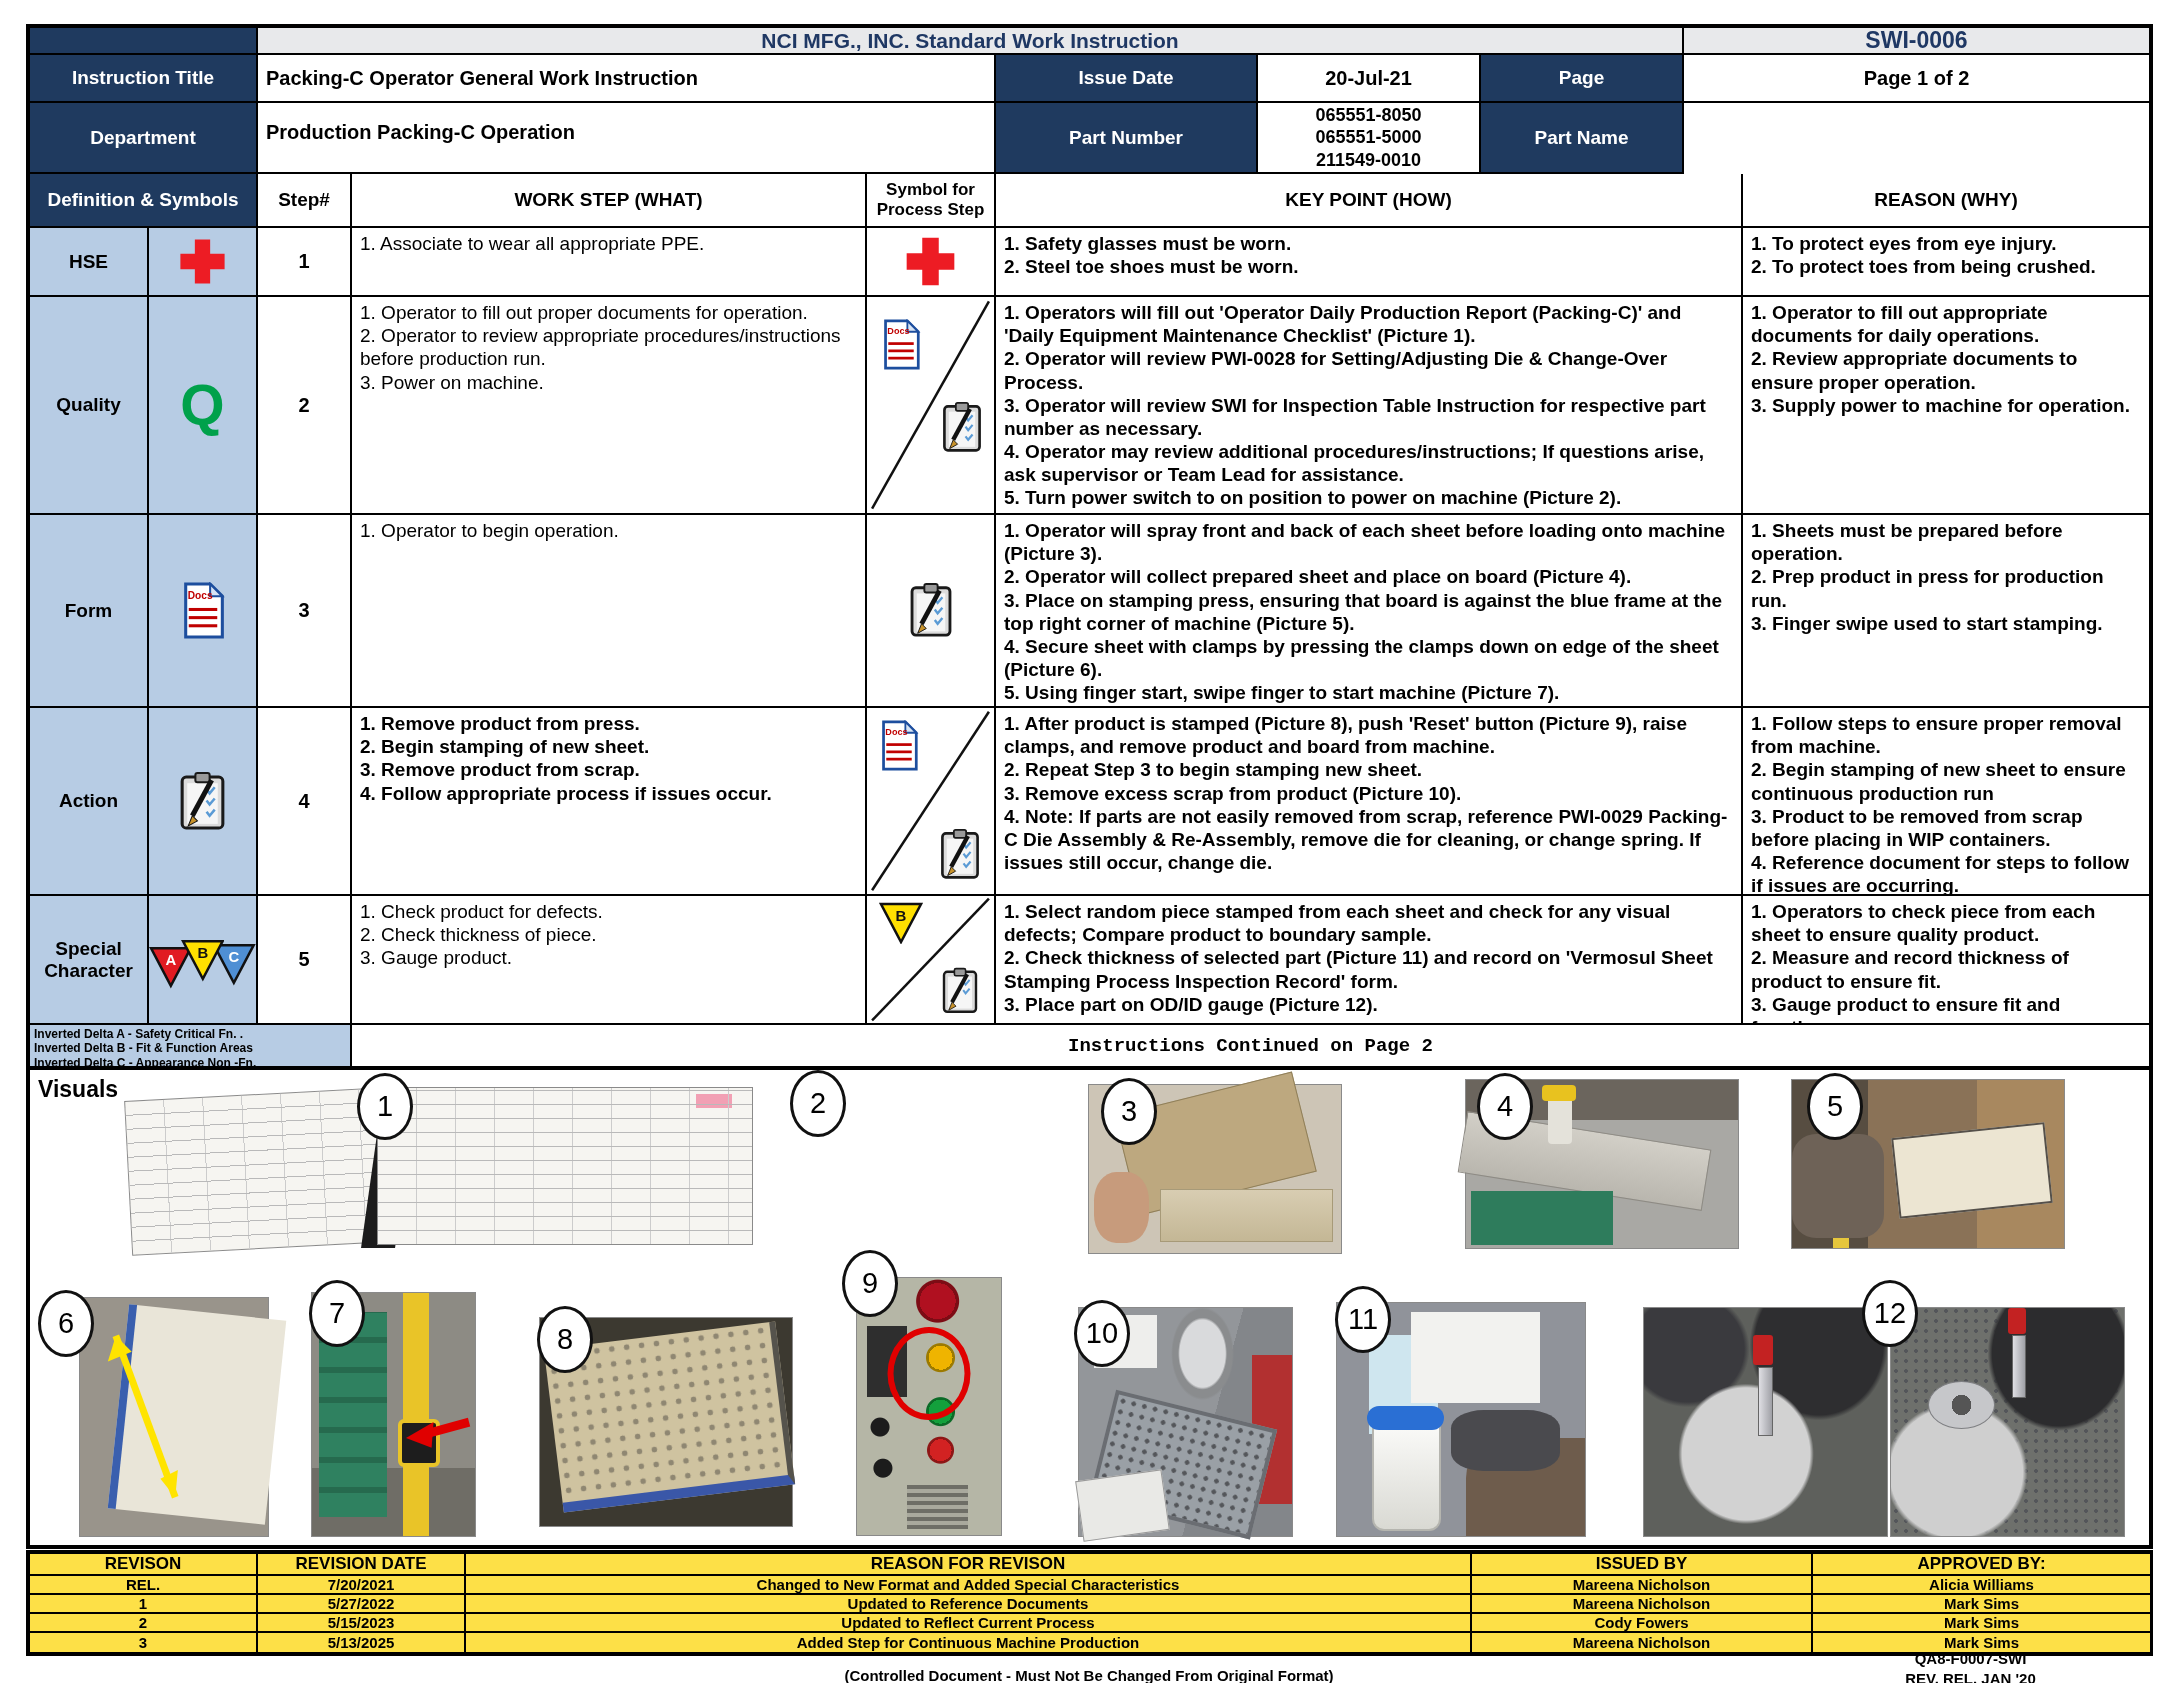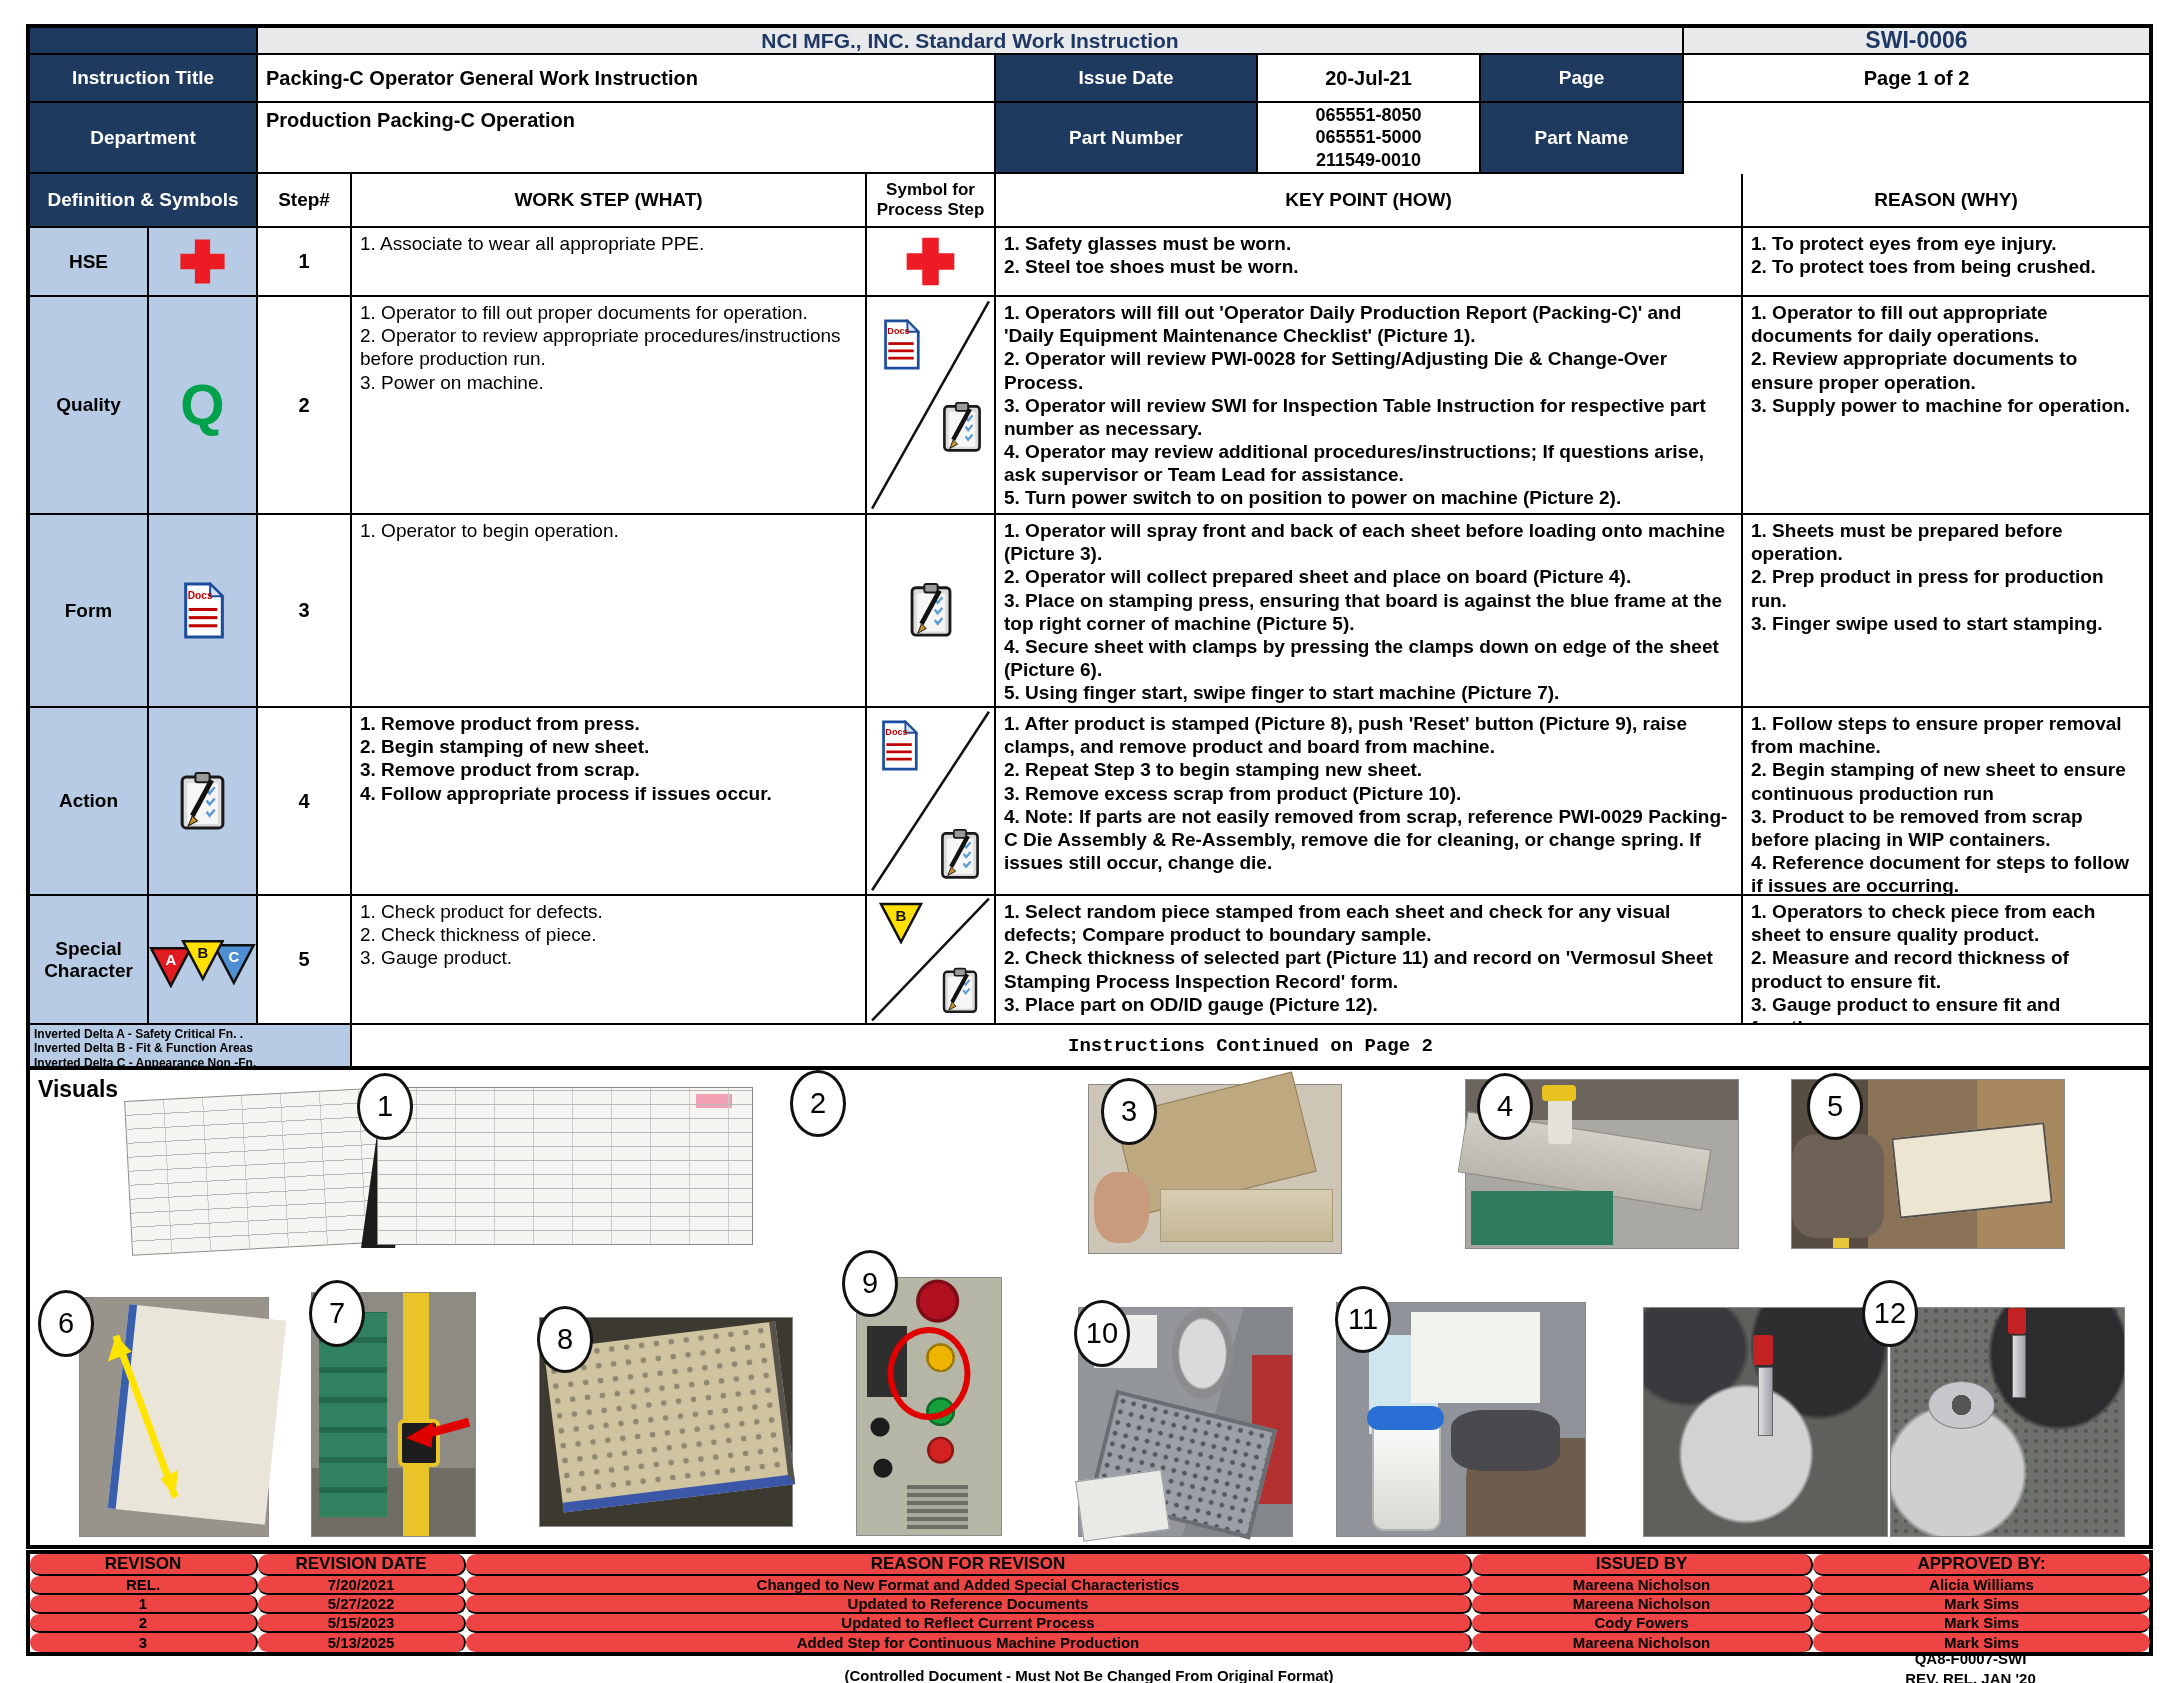--- a/index.html
+++ b/index.html
@@ -30,21 +30,21 @@
   .cont{background:#fff;display:flex;align-items:center;justify-content:center;font-weight:bold;font-size:19px;}
   
   .visuals{position:relative;height:475px;background:#fff;overflow:hidden;}
   .vlabel{position:absolute;left:8px;top:6px;font-weight:bold;font-size:23px;}
   .ph{position:absolute;box-shadow:0 0 0 1px #8a8a8a;}
   .badge{position:absolute;width:50px;height:61px;background:#fff;border:3px solid #111;border-radius:50%;display:flex;align-items:center;justify-content:center;font-size:29px;z-index:5;}
   .pd{position:absolute;}
   
   .rev{position:absolute;left:26px;top:1550px;width:2119px;border:4px solid #000;background:#fff;}
   .grid-rev{display:grid;grid-template-columns:228px 208px 1006px 341px 337px;}
-  .rcell{border-right:2px solid #000;border-bottom:2px solid #000;box-sizing:border-box;display:flex;align-items:center;justify-content:center;text-align:left;background:#ef4444;overflow:hidden;border-radius:10px;}
+  .rcell{border-right:2px solid #000;border-bottom:2px solid #000;box-sizing:border-box;display:flex;align-items:center;justify-content:center;text-align:left;background:#fde047;overflow:hidden;}
   .rcell.last{border-right:none;}
   .rhdr{font-weight:bold;font-size:17px;}
   .rval{font-size:15px;font-weight:bold;}
   .footer-center{position:absolute;left:0;right:0;top:1667px;text-align:center;font-size:15px;font-weight:bold;}
   .footer-right{position:absolute;left:1822px;top:1649px;width:297px;text-align:center;font-size:15px;font-weight:bold;white-space:pre-line;line-height:1.35;}
   .paper{background:
     repeating-linear-gradient(0deg, transparent 0 13px, #b9b9b9 13px 14px),
     repeating-linear-gradient(90deg, transparent 0 38px, #cccccc 38px 39px),
     #f6f5f1;}
 </style>
@@ -63,21 +63,21 @@
     <div class="cell navy">Instruction Title</div>
     <div class="cell val">Packing-C Operator General Work Instruction</div>
     <div class="cell navy">Issue Date</div>
     <div class="cell val center">20-Jul-21</div>
     <div class="cell navy">Page</div>
     <div class="cell val center last">Page 1 of 2</div>
   </div>
 
   <div class="grid-top" style="height:71px">
     <div class="cell navy">Department</div>
-    <div class="cell val" style="align-items:flex-start;padding-top:6px;">Production Packing-C Operation</div>
+    <div class="cell val" style="align-items:flex-start;padding-top:18px;">Production Packing-C Operation</div>
     <div class="cell navy">Part Number</div>
     <div class="cell val center pre" style="font-size:18px;line-height:1.25;">065551-8050
 065551-5000
 211549-0010</div>
     <div class="cell navy">Part Name</div>
   </div>
 
   <div class="grid-main" style="height:54px">
     <div class="cell navy" style="grid-column:span 2;">Definition &amp; Symbols</div>
     <div class="cell hdr">Step#</div>

